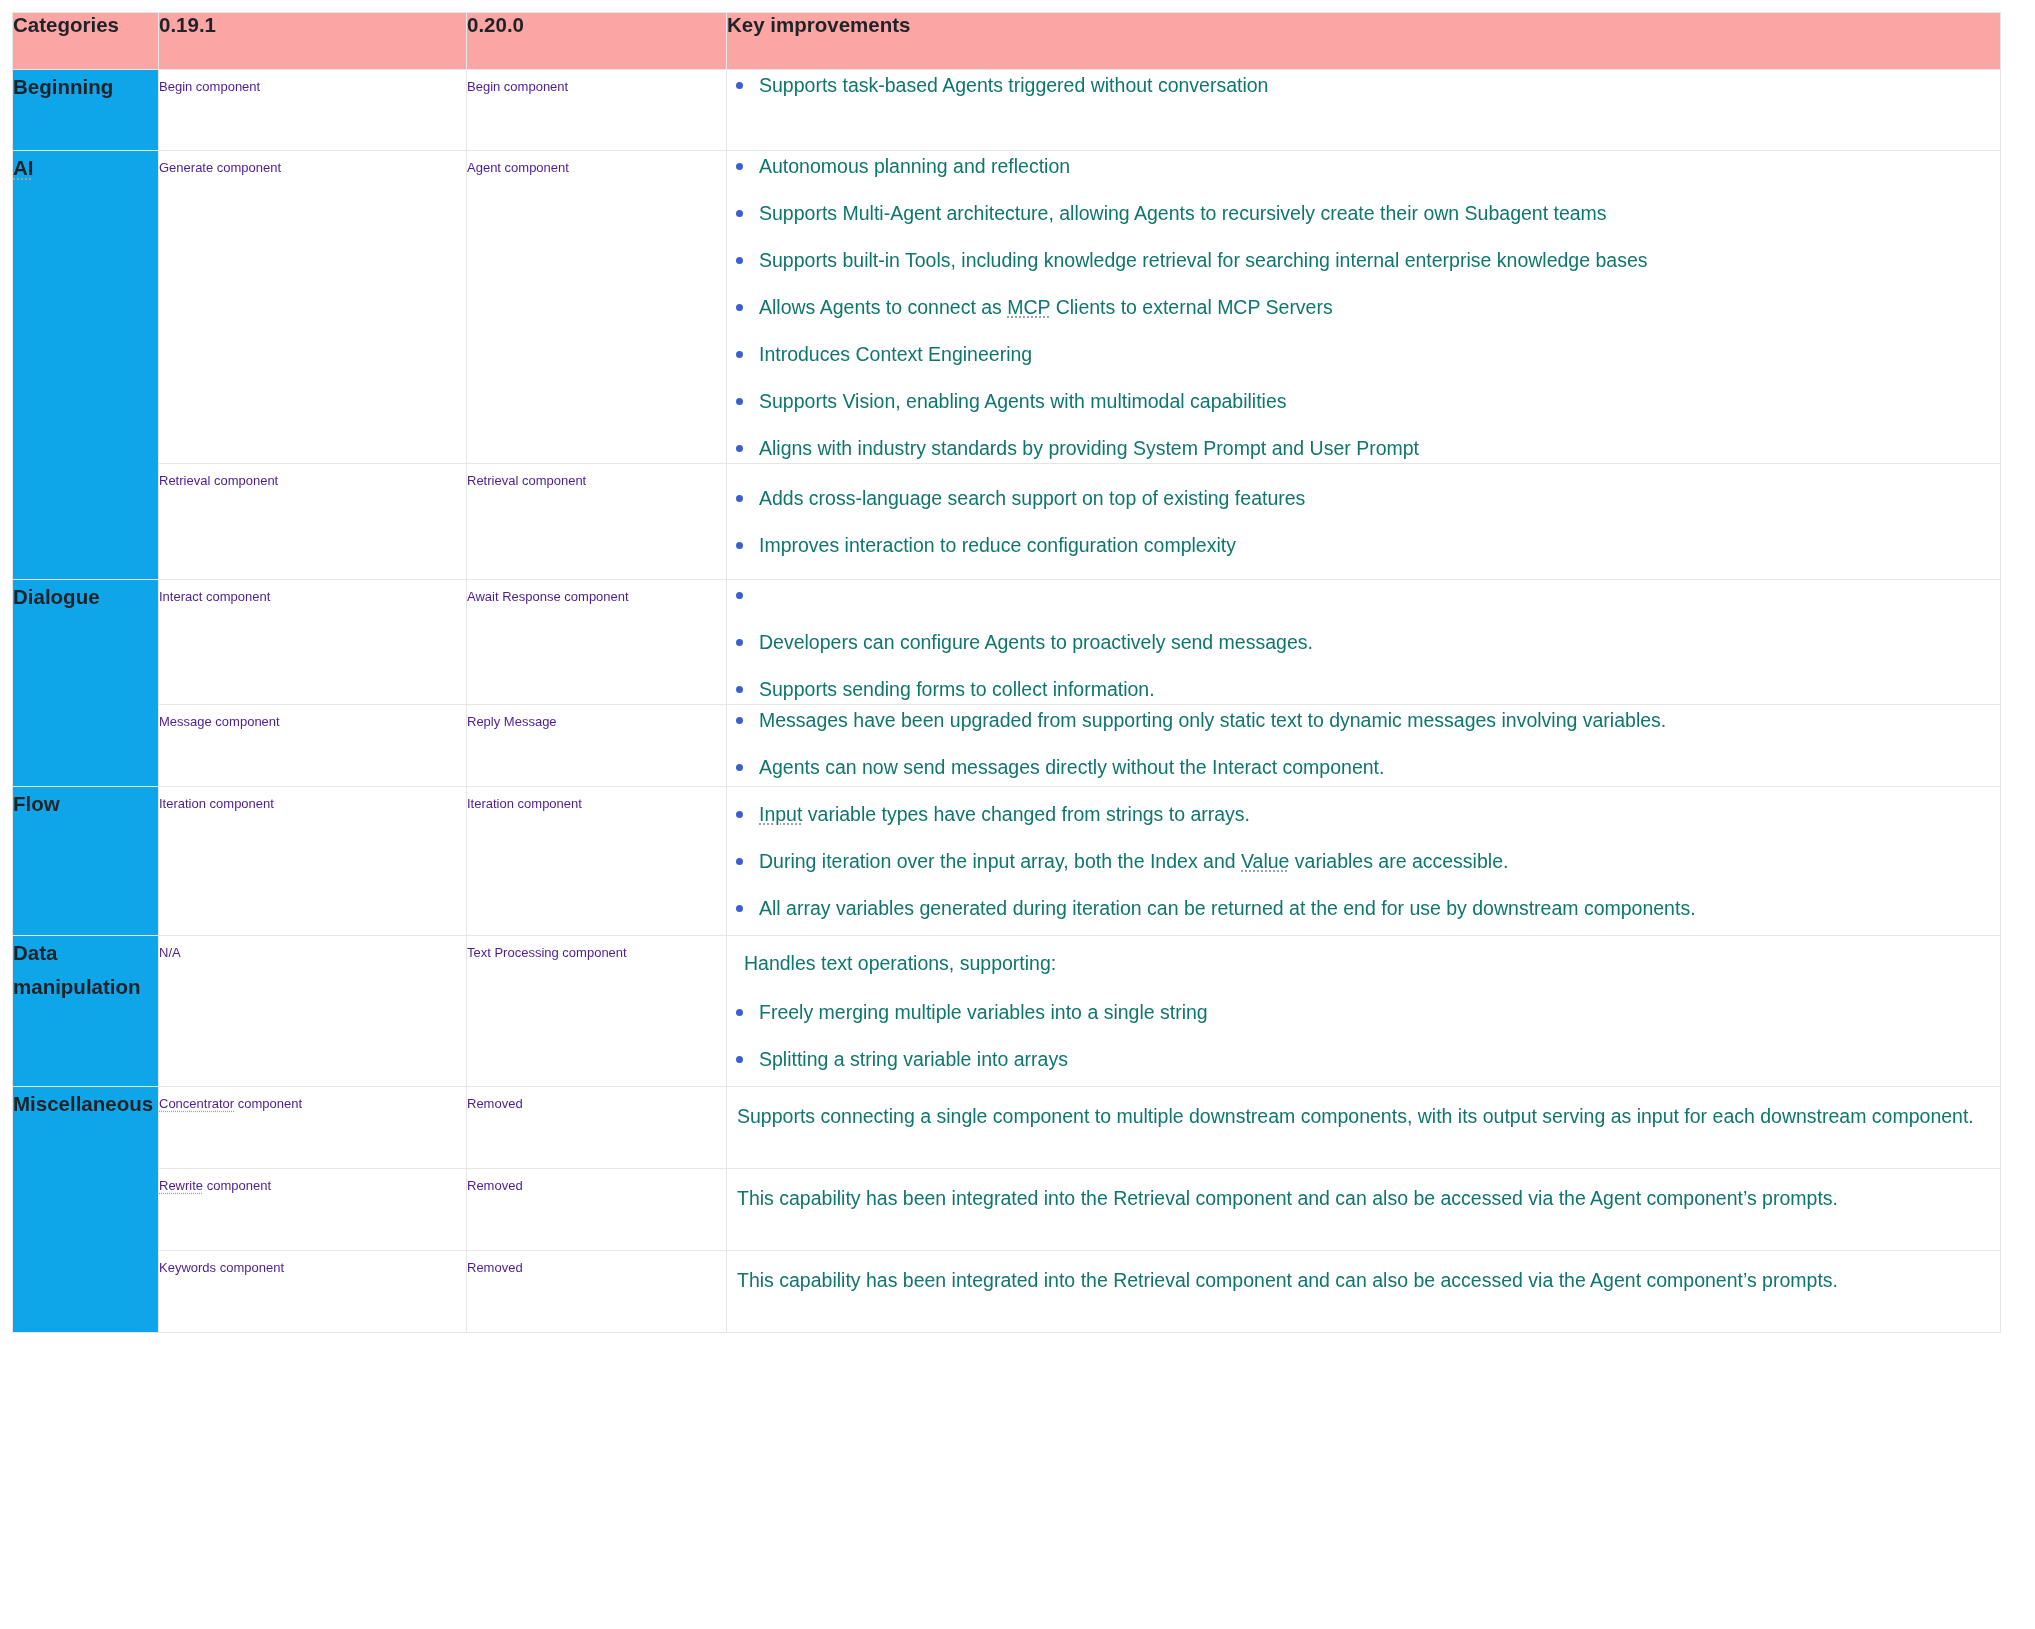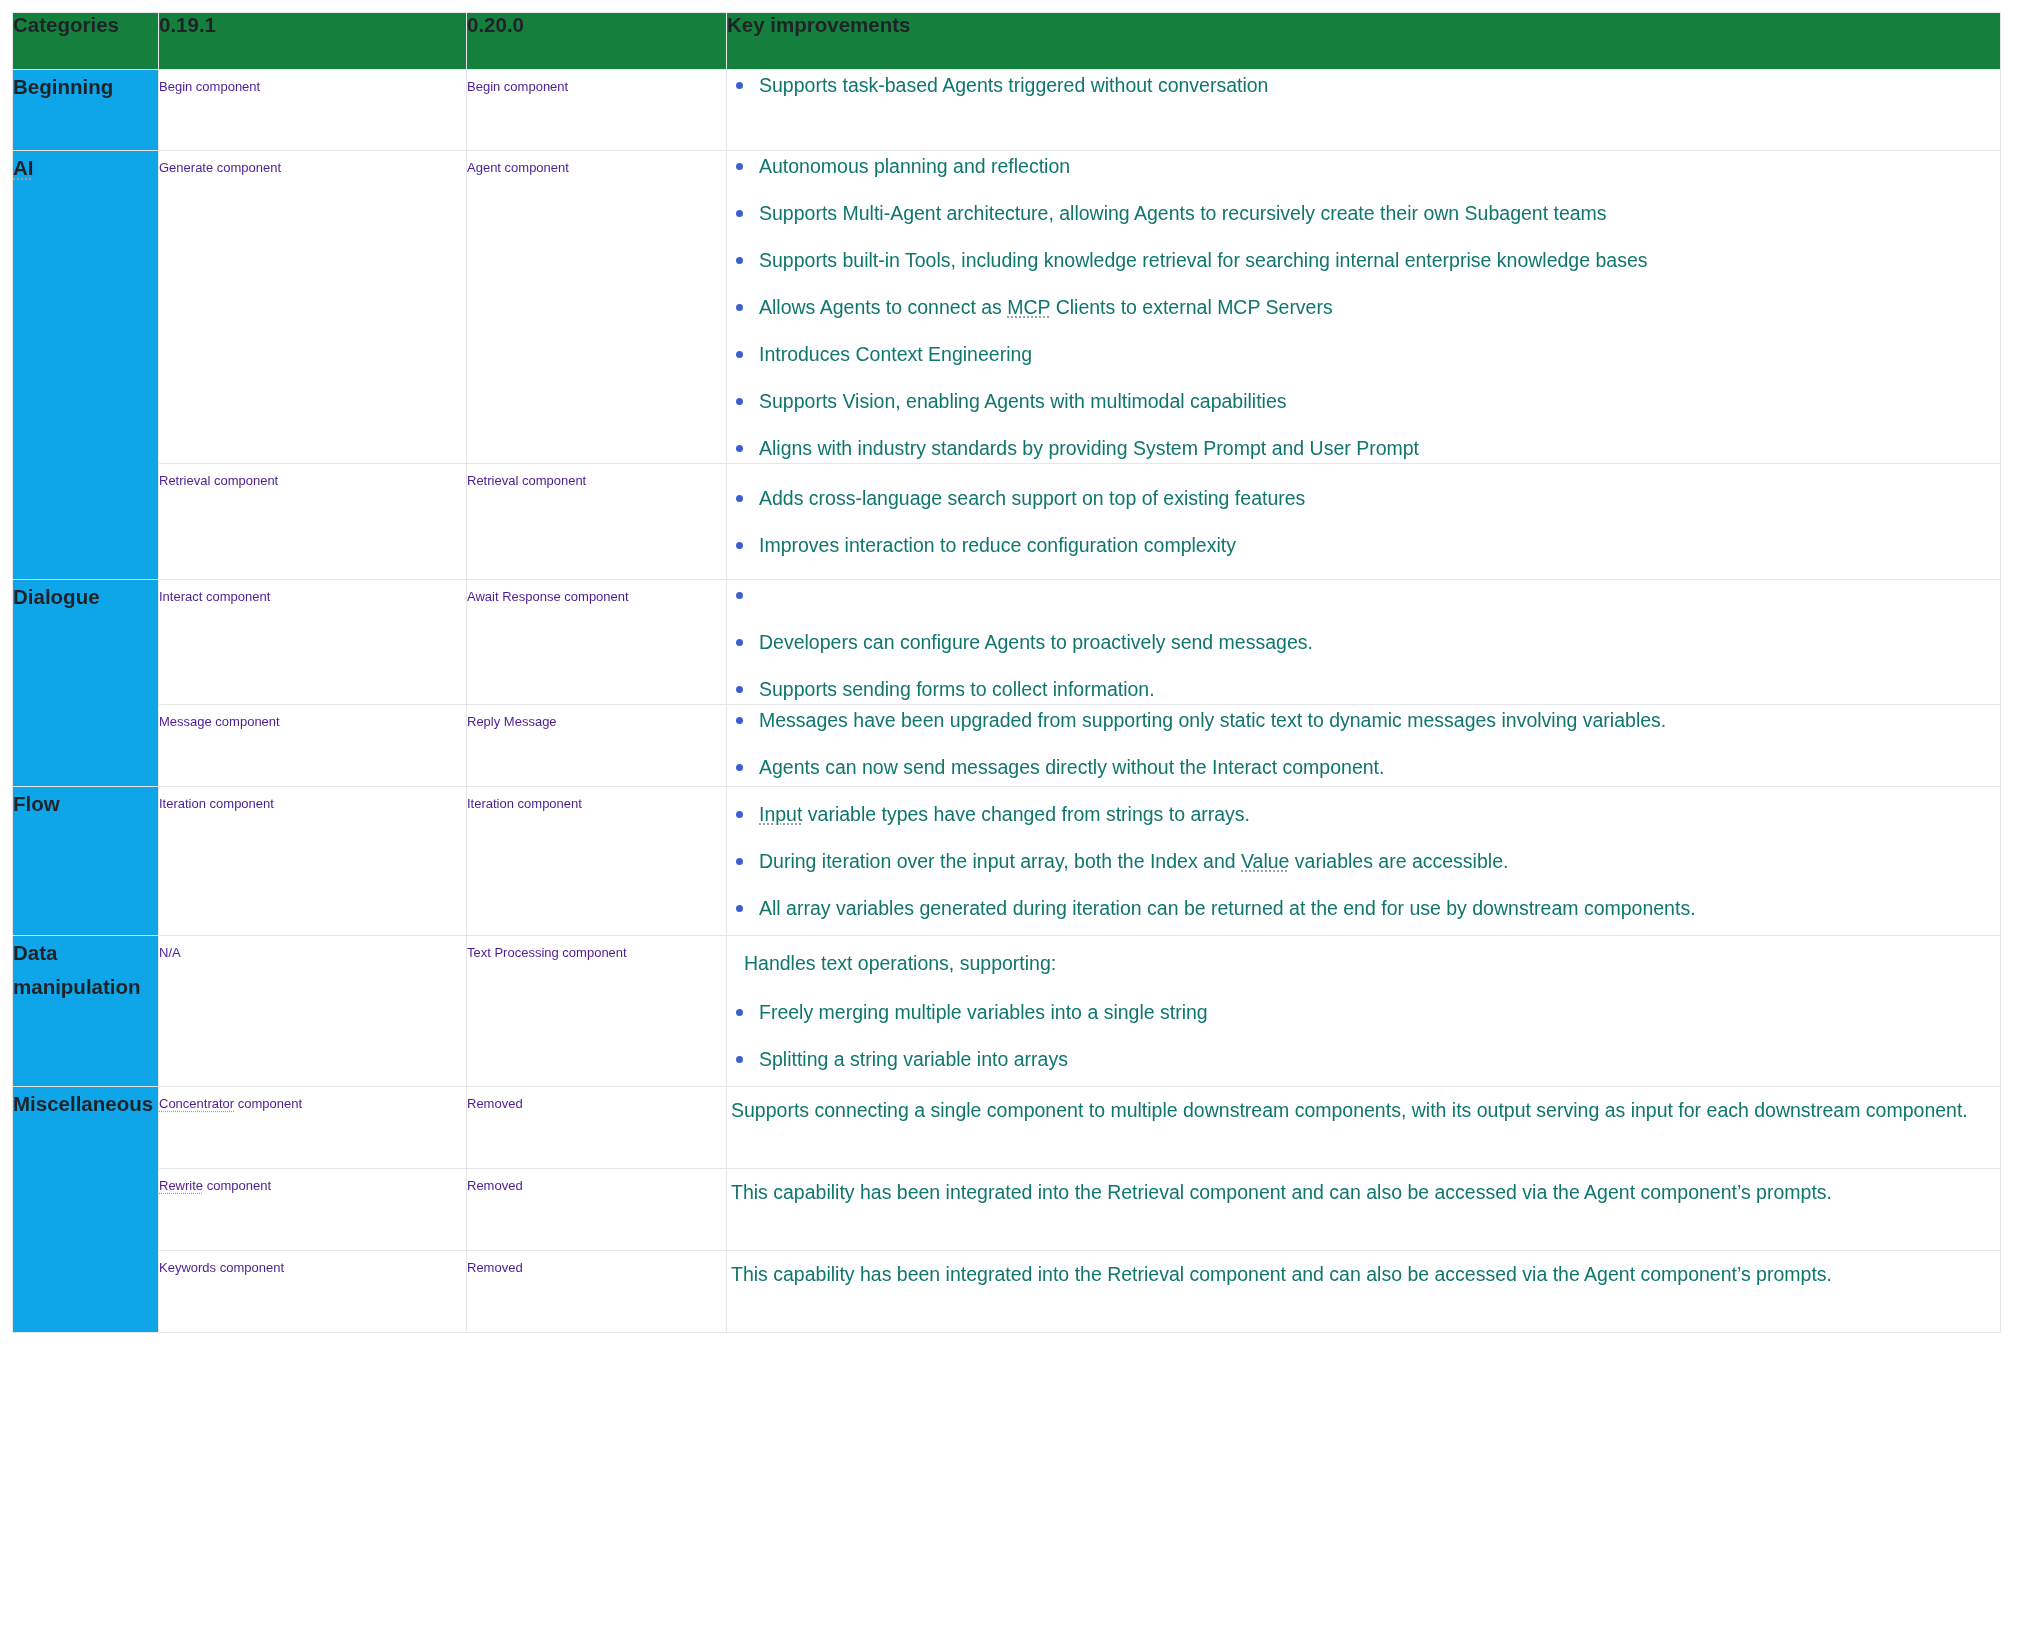--- a/index.html
+++ b/index.html
@@ -37,21 +37,21 @@
   table.compare td {
     border-right: 1px solid #e4e6e8;
     border-bottom: 1px solid #e4e6e8;
     padding: 0;
     vertical-align: top;
     text-align: left;
   }
 
   
   thead th {
-    background: #15803d;
+    background: #fca5a5;
     font-weight: bold;
     font-size: 20.5px;
     color: #1f2328;
     height: 56px;
     padding: 0 16px;
     vertical-align: middle;
     white-space: nowrap;
   }
 
   
@@ -108,21 +108,21 @@
     height: 7px;
     border-radius: 50%;
     background: #3b5fd0;
   }
 
   p.lead {
     margin: 0 0 19px 17px;
     line-height: 30px;
   }
   p.para {
-    margin: 4px;
+    margin: 10px;
     line-height: 38px;
   }
 
   
   .sp {
     text-decoration: underline;
     text-decoration-style: dotted;
     text-decoration-color: #9aa0a6;
     text-underline-offset: 3px;
   }

